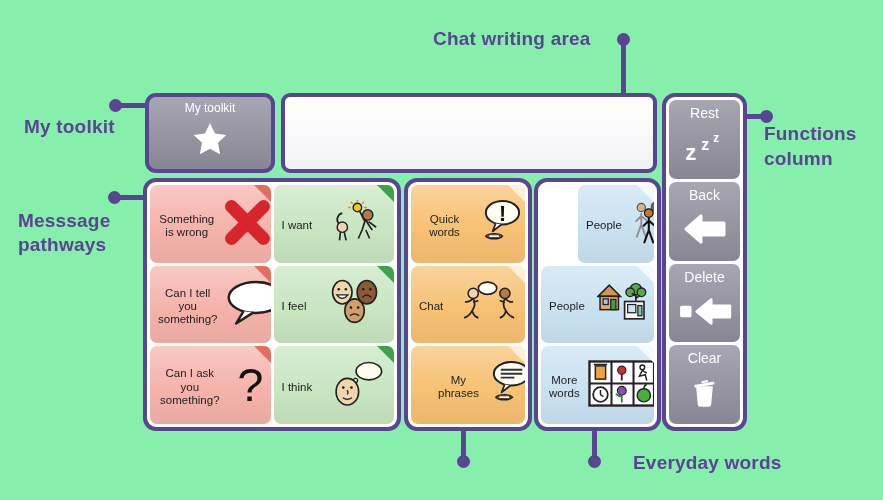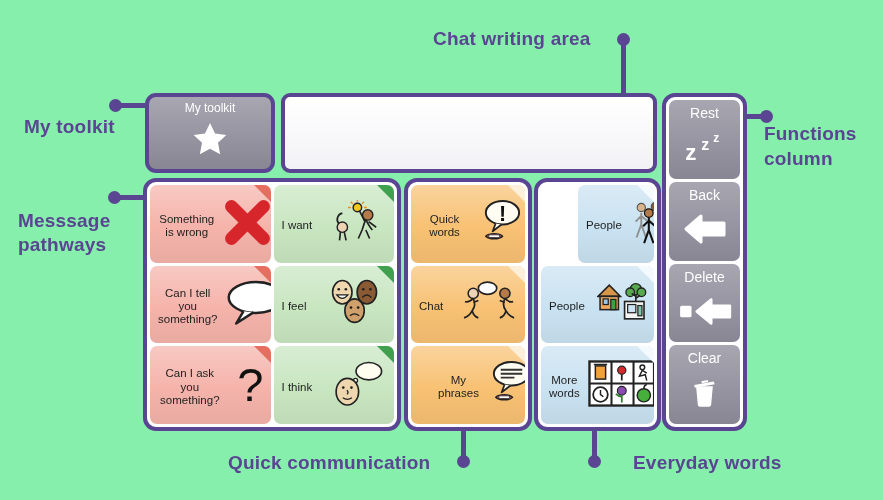--- a/index.html
+++ b/index.html
@@ -85,21 +85,20 @@
   <div class="conn" id="line-toolkit"></div>
 
   <div class="ann" id="ann-mp">Messsage pathways</div>
   <div class="dot" id="dot-mp"></div>
   <div class="conn" id="line-mp"></div>
 
   <div class="ann" id="ann-fn">Functions column</div>
   <div class="dot" id="dot-fn"></div>
   <div class="conn" id="line-fn"></div>
 
-  <div class="ann" id="ann-qc">Quick communication</div>
   <div class="dot" id="dot-qc"></div>
   <div class="conn" id="line-qc"></div>
 
   <div class="ann" id="ann-ew">Everyday words</div>
   <div class="dot" id="dot-ew"></div>
   <div class="conn" id="line-ew"></div>
 
   <div class="panel toolkit">
     <div class="btn-label">My toolkit</div>
     <div class="btn-icon" id="toolkit-icon">

